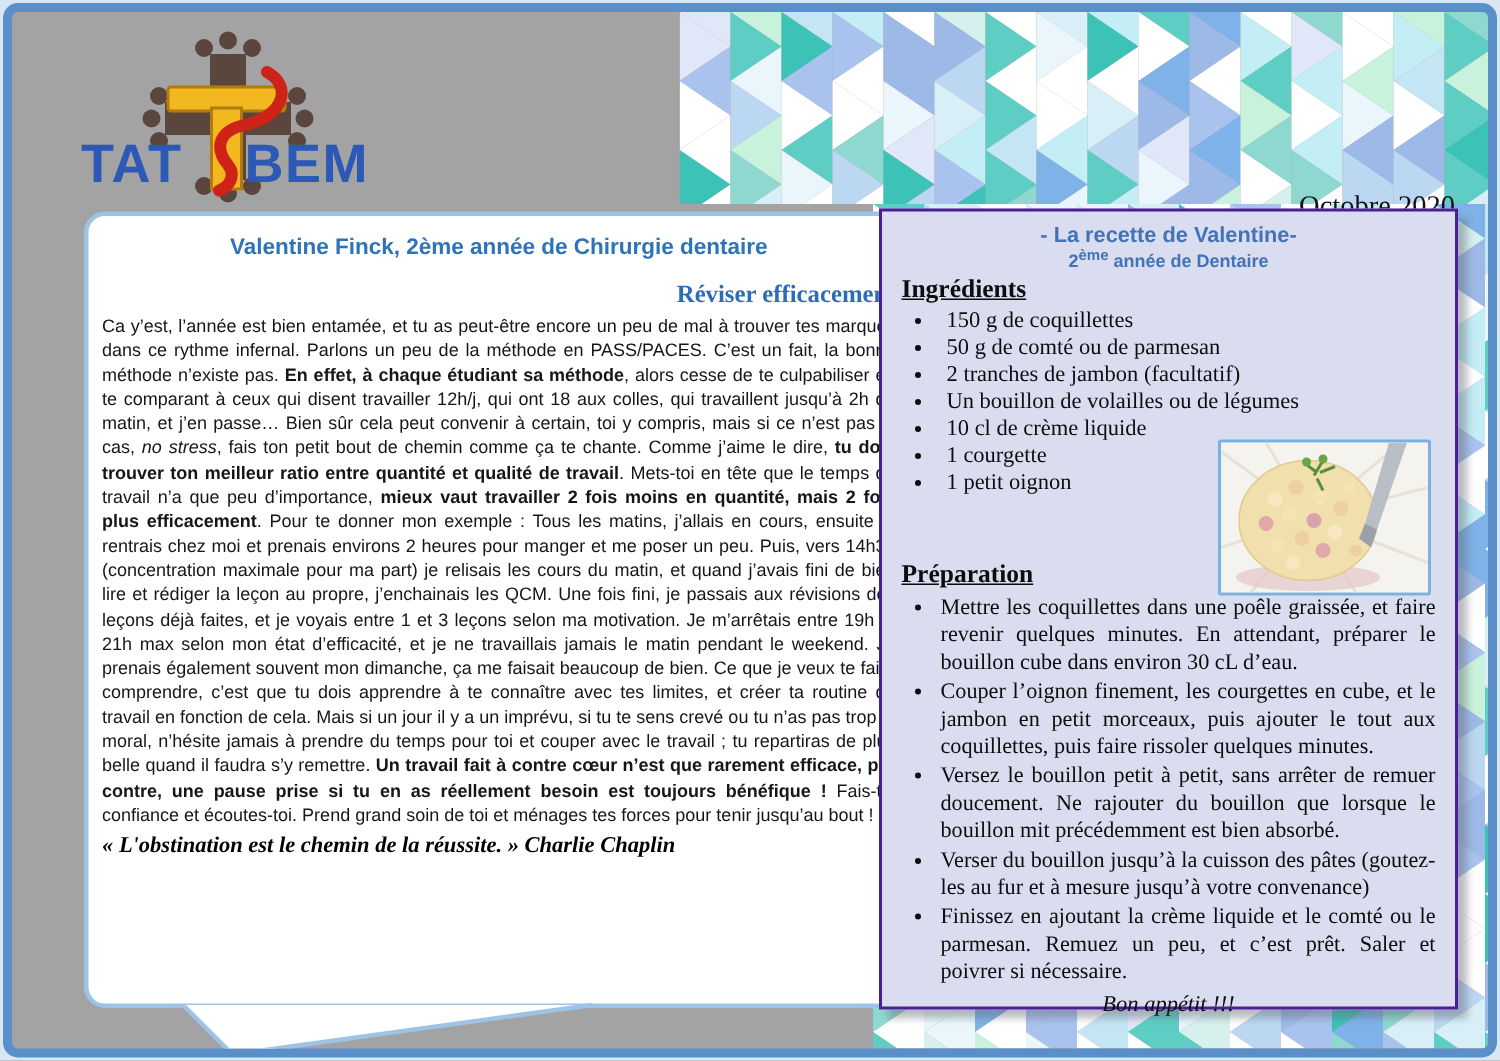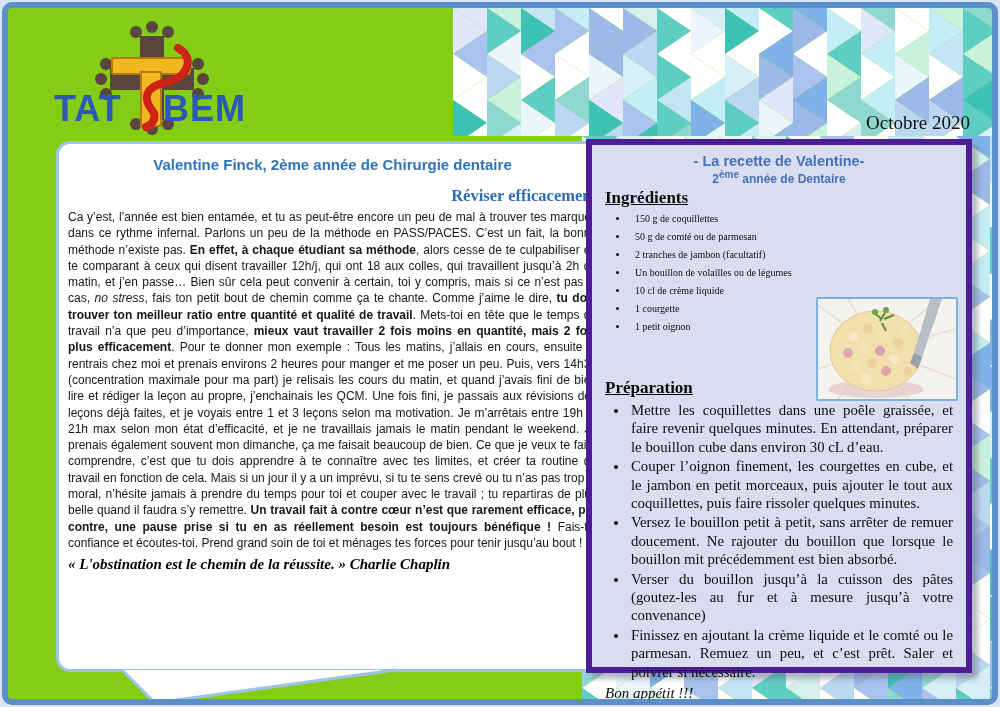--- a/index.html
+++ b/index.html
@@ -3,37 +3,37 @@
 <meta charset="utf-8">
 <style>
   html,body{margin:0;padding:0;}
   body{
     width:1000px;height:707px;position:relative;overflow:hidden;
     background:#d9e7f5;
     font-family:"Liberation Sans",sans-serif;
   }
   .frame{
     position:absolute;left:2px;top:2px;right:2px;bottom:2px;
-    background:#84cc16;border:6px solid #5b8fc9;border-radius:10px;
+    background:#a3a3a3;border:6px solid #5b8fc9;border-radius:10px;
     overflow:hidden;
   }
   .mosaic{position:absolute;overflow:hidden;}
   #mosaic-top{left:445px;top:0;width:539px;height:128px;}
   #mosaic-right{left:574px;top:128px;width:410px;height:563px;}
 
   .logo-wrap{position:absolute;left:36px;top:12px;width:205px;height:125px;}
 
   .title-script{
     position:absolute;top:8px;right:8px;width:565px;height:95px;
     font-family:"DejaVu Serif",serif;font-style:italic;font-weight:bold;
     font-size:56px;line-height:92px;text-align:center;color:#0e0e0e;
     letter-spacing:-1px;white-space:nowrap;
   }
   .date{
-    position:absolute;top:104px;right:22px;
+    position:absolute;top:119px;right:22px;
     font-family:"Liberation Serif",serif;font-size:19px;color:#111;
   }
 
   
   .bubble{
     position:absolute;left:48px;top:133px;width:553px;height:531px;
     background:#fff;border:3px solid #9dc3e6;border-radius:14px;
     padding:4px 9px;box-sizing:border-box;overflow:hidden;z-index:3;
   }
   .bubble-tail{position:absolute;left:95px;top:659px;z-index:4;}
@@ -51,38 +51,38 @@
   .article-body .b{font-weight:bold;}
   .article-body .i{font-style:italic;}
   .quote{
     font-family:"Liberation Serif",serif;font-weight:bold;font-style:italic;
     text-align:left;font-size:15px;color:#000;margin-top:5px;
   }
 
   
   .recipe{
     position:absolute;left:578px;top:131px;width:386px;height:534px;
-    background:#d9ddef;border:6px solid #4c1d95;
+    background:#d9ddef;border:2px solid #4c1d95;
     box-shadow:6px 6px 5px rgba(100,105,120,.45);
     padding:5px 13px;box-sizing:border-box;z-index:3;
     font-family:"Liberation Serif",serif;color:#0d0d0d;
   }
   .recipe-header{color:#4273b8;font-family:"Liberation Sans",sans-serif;
     font-weight:bold;font-size:14.5px;text-align:center;margin-top:3px;}
   .recipe-subheader{color:#4273b8;font-family:"Liberation Sans",sans-serif;
     font-weight:bold;font-size:12px;text-align:center;}
   .recipe-title{font-family:"Liberation Sans",sans-serif;font-weight:bold;
     font-size:15.5px;text-align:center;margin:2px 0 6px 0;color:#0a0a0a;}
   .section-label{font-weight:bold;font-size:17px;text-decoration:underline;margin:2px 0 2px 0;}
   .prep-label{margin-top:42px;}
   ul.ing-list,ul.step-list{margin:2px 0 0 24px;padding:0;}
-  ul.ing-list li{font-size:10px;line-height:18px;padding-left:6px;}
+  ul.ing-list li{font-size:15px;line-height:18px;padding-left:6px;}
   ul.step-list{margin-top:3px;}
   ul.step-list li{font-size:14.8px;line-height:18.4px;text-align:justify;padding-left:2px;margin-bottom:1px;}
-  .closing{font-style:italic;font-size:15px;margin-top:4px;}
+  .closing{font-style:italic;text-align:center;font-size:15px;margin-top:4px;}
   .photo{
     position:absolute;left:224px;top:152px;width:138px;height:100px;
     border:2px solid #7ab1e0;border-radius:2px;overflow:hidden;background:#f6f4ef;
   }
 </style>
 </head>
 <body>
 
 <div class="frame">
 

